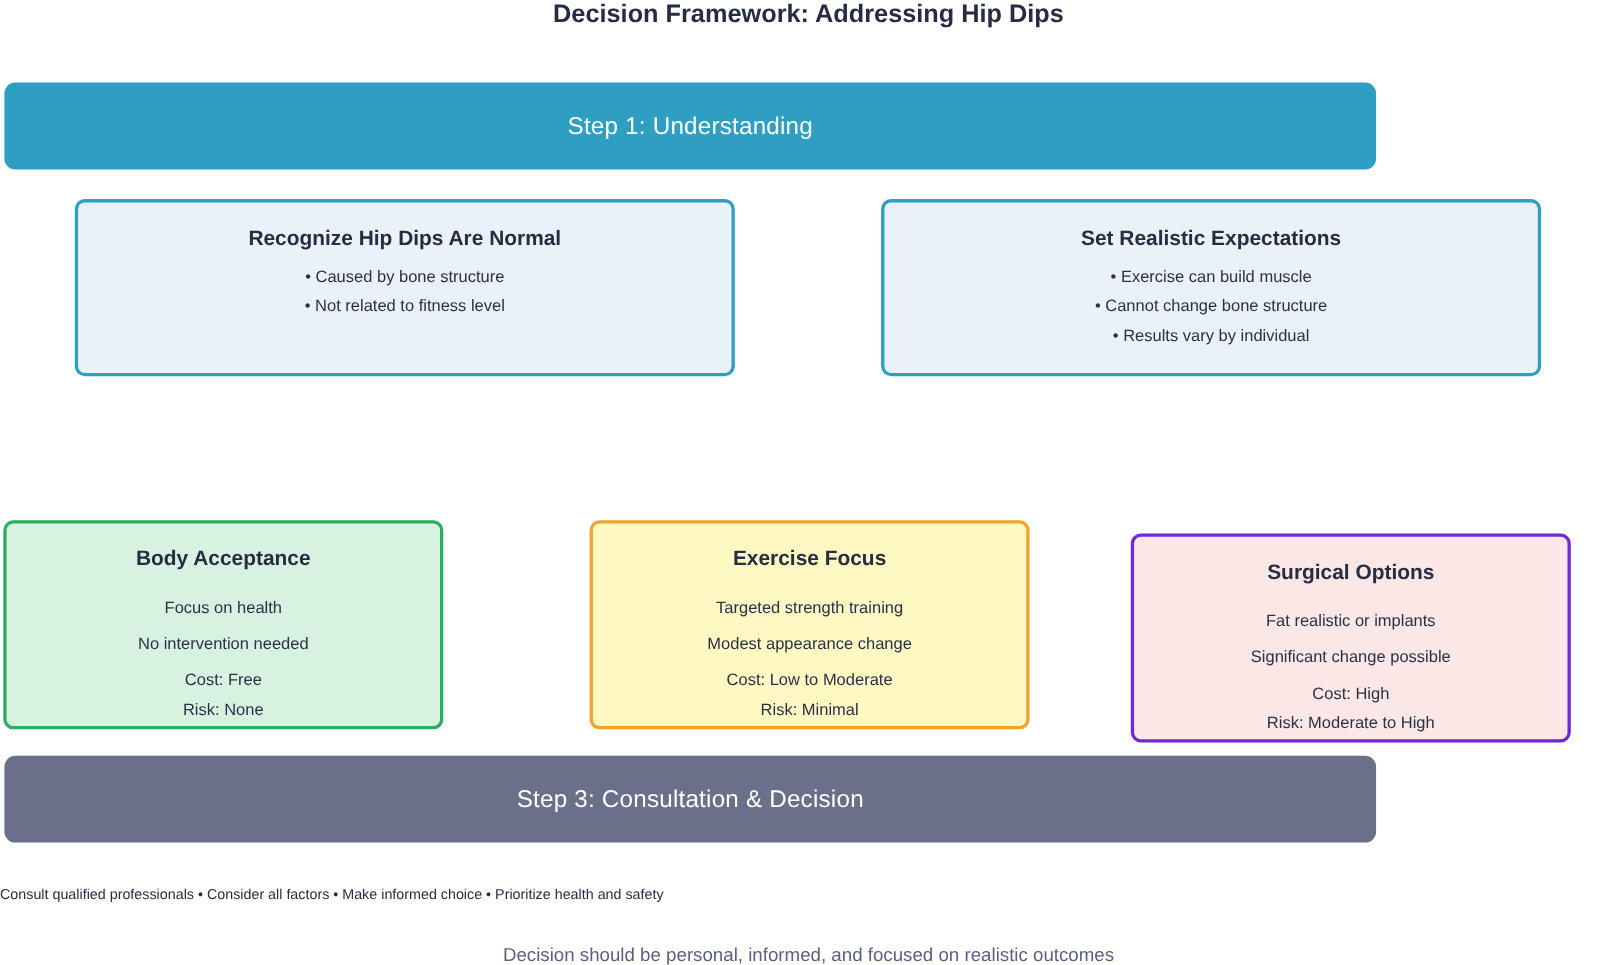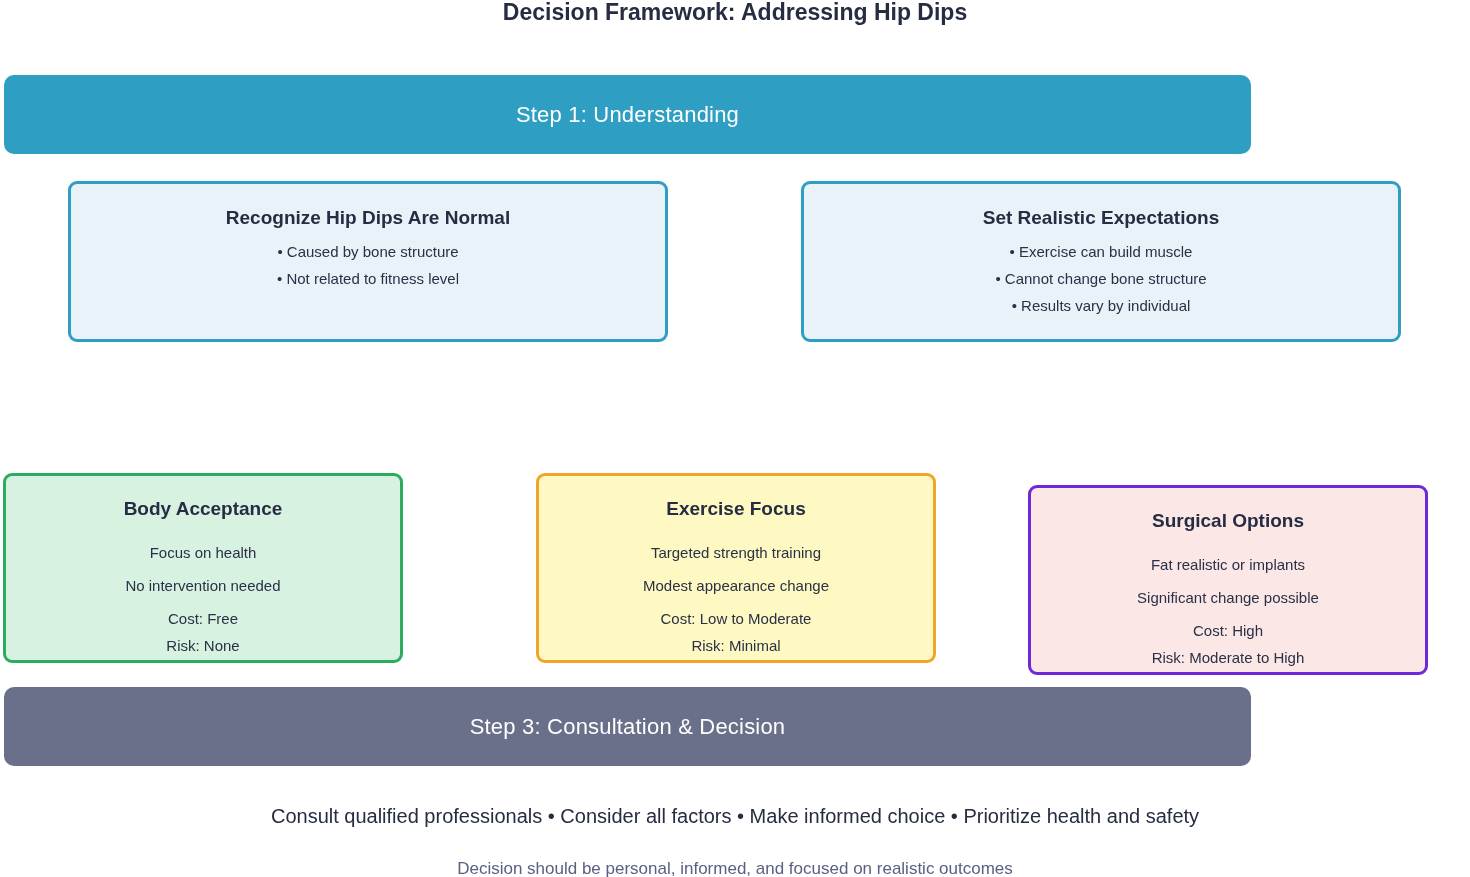--- a/index.html
+++ b/index.html
@@ -89,22 +89,22 @@
   .card-approach-3 { left: 1028px; background: #fbe7e6; border: 3px solid #6d28d9; margin-top: 12px; }
   .card-approach .card-title { margin-bottom: 24px; }
   .card-approach .card-line { margin-top: 16px; }
   .card-approach .card-line:last-child { margin-top: 10px; }
 
   .footer-line1 {
     position: absolute;
     top: 805px;
     left: 0;
     width: 100%;
-    text-align: center;
-    font-size: 20px;
+    text-align: left;
+    font-size: 13px;
     color: #262c42;
     margin: 0;
   }
   .footer-line2 {
     position: absolute;
     top: 859px;
     left: 0;
     width: 100%;
     text-align: center;
     font-size: 17px;

